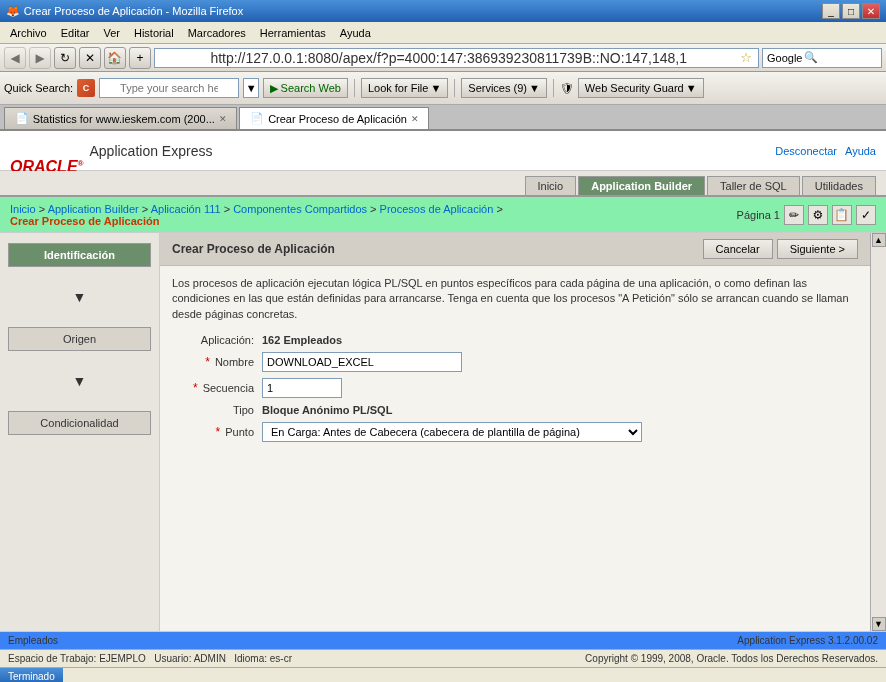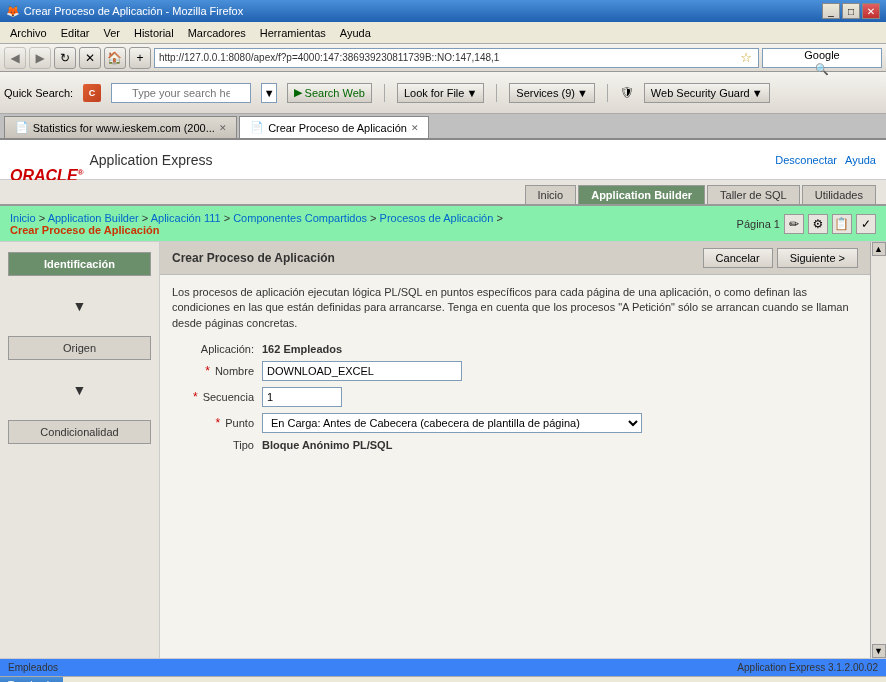--- a/index.html
+++ b/index.html
@@ -65,42 +65,41 @@
     .nav-btn.disabled { opacity: 0.5; }
     .address-bar {
       flex: 1;
       height: 20px;
       border: 1px solid #7f9db9;
       background: white;
       padding: 1px 4px;
       font-size: 11px;
       display: flex; align-items: center;
     }
-    .address-text { flex: 1; font-size: 10px; color: #333; }
+    .address-text { flex: 1; font-size: 14px; color: #333; text-align: center; }
     .star-icon { color: #c8a020; font-size: 13px; margin: 0 2px; }
     .search-engine-box {
       display: flex; align-items: center;
       border: 1px solid #7f9db9;
       background: white;
       height: 20px;
       padding: 0 4px;
       gap: 2px;
       width: 120px;
-      flex-direction: column;
     }
 
     
     .quicksearch-bar {
       background: linear-gradient(to bottom, #f5f3ee, #dedad2);
       border-bottom: 1px solid #aaa;
-      height: 42px;
+      height: 33px;
       display: flex;
       align-items: center;
       padding: 0 4px;
-      gap: 10px;
+      gap: 4px;
       font-size: 11px;
     }
     .quicksearch-label { font-size: 11px; }
     .quicksearch-icon {
       width: 18px; height: 18px;
       background: linear-gradient(135deg, #e06030, #c04020);
       border-radius: 2px;
       display: flex; align-items: center; justify-content: center;
       color: white; font-size: 9px; font-weight: bold;
     }
@@ -560,49 +559,57 @@
 
         <div class="form-row">
           <span class="form-label">
             <span class="required-star">*</span>
             <span>Secuencia</span>
           </span>
           <input class="form-input" type="text" style="width: 80px;" value="1">
         </div>
 
         <div class="form-row">
+          <span class="form-label">Tipo</span>
+          <span class="form-value">Bloque Anónimo PL/SQL</span>
+        </div>
+
+        <div class="form-row">
           <span class="form-label">
             <span class="required-star">*</span>
             <span>Punto</span>
           </span>
           <div class="form-select-wrapper">
             <select class="form-select">
               <option>En Carga: Antes de Cabecera (cabecera de plantilla de página)</option>
             </select>
           </div>
         </div>
-
-        <div class="form-row">
-          <span class="form-label">Tipo</span>
-          <span class="form-value">Bloque Anónimo PL/SQL</span>
-        </div>
       </div>
     </div>
 
     <div class="right-scrollbar">
       <div style="width:14px;height:14px;background:#d4d0c8;border:1px solid #999;display:flex;align-items:center;justify-content:center;font-size:9px;cursor:pointer;">▲</div>
       <div style="flex:1;"></div>
       <div style="width:14px;height:14px;background:#d4d0c8;border:1px solid #999;display:flex;align-items:center;justify-content:center;font-size:9px;cursor:pointer;">▼</div>
     </div>
   </div>
 
   <div class="status-bar-top">
     <span>Empleados</span>
     <span>Application Express 3.1.2.00.02</span>
   </div>
 
+  <div class="status-bar-bottom">
+    <span>
+      <span>Espacio de Trabajo: EJEMPLO</span>&nbsp;&nbsp;
+      <span>Usuario: ADMIN</span>&nbsp;&nbsp;
+      <span>Idioma: es-cr</span>
+    </span>
+    <span>Copyright © 1999, 2008, Oracle. Todos los Derechos Reservados.</span>
+  </div>
 </div>
 
 <div style="background:#ece9d8;border-top:1px solid #aaa;height:18px;display:flex;align-items:center;text-align:center;">
   <div class="status-ready">
     <span>Terminado</span>
   </div>
 </div>
 
 </body></html>

